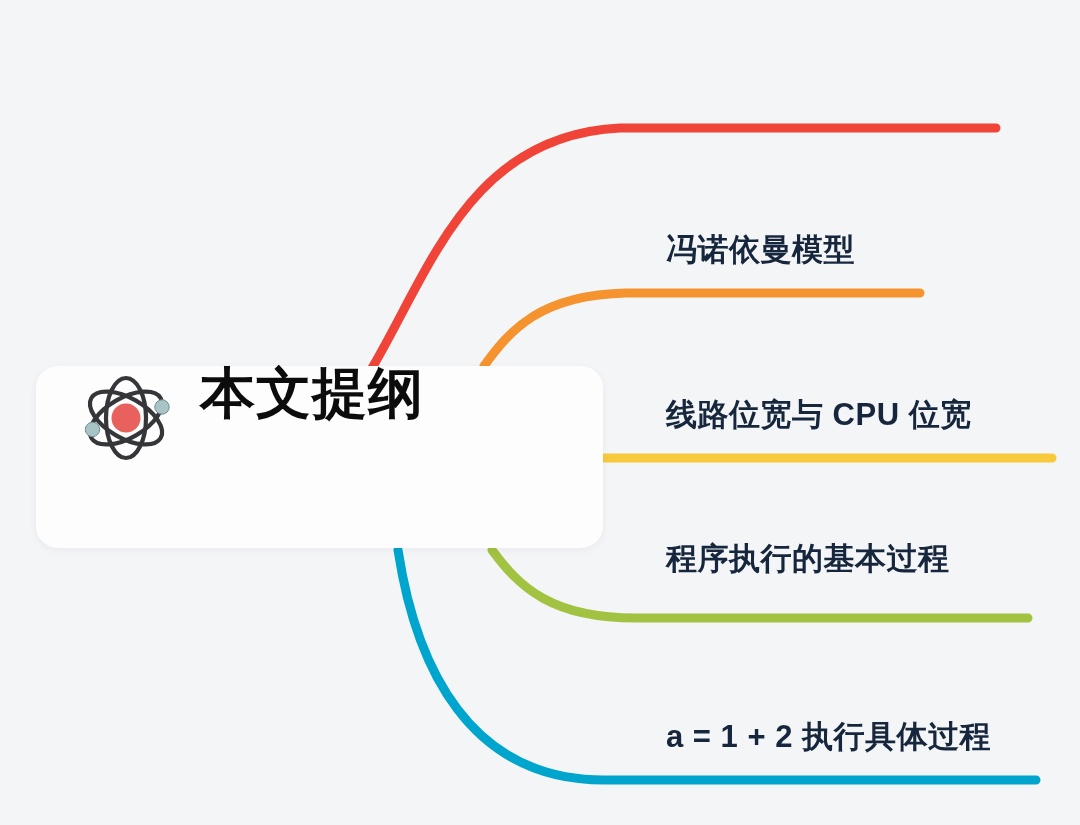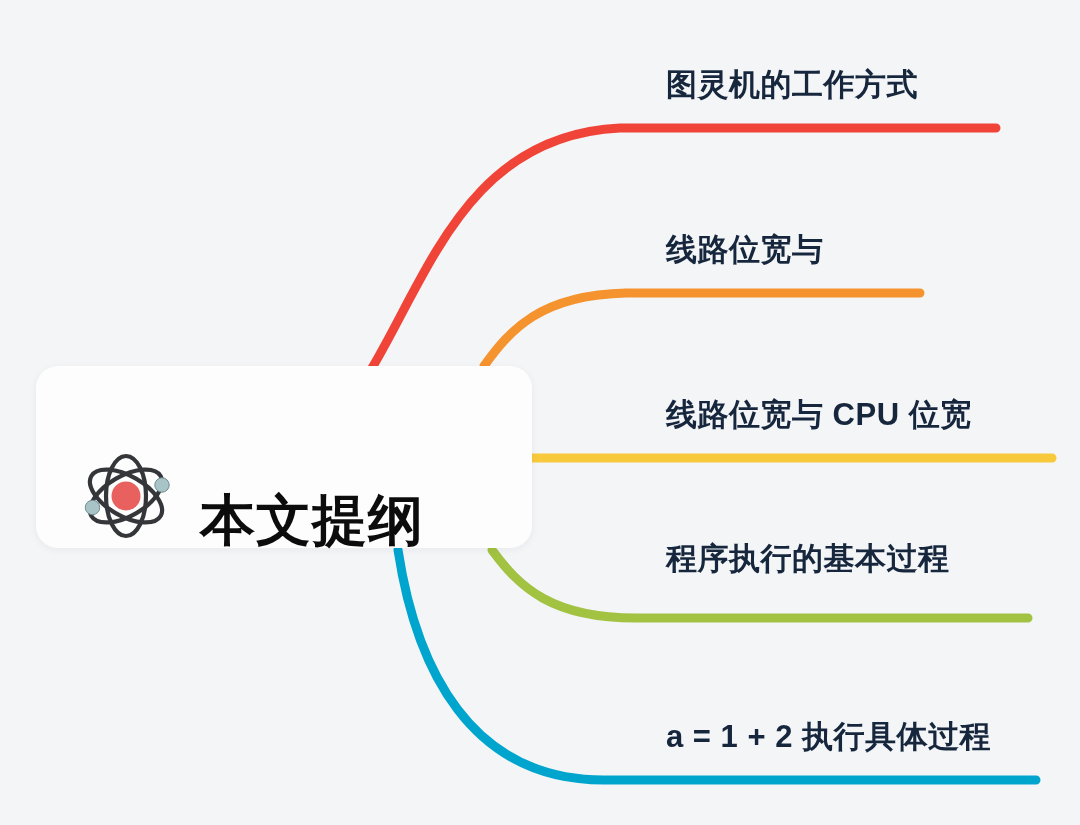--- a/index.html
+++ b/index.html
@@ -15,26 +15,26 @@
     background:#f4f5f7;
   }
   #branch-svg {
     position:absolute; left:0; top:0;
     width:1080px; height:825px;
     pointer-events:none;
   }
   .node-card {
     position:absolute;
     left:36px; top:366px;
-    width:496px; height:182px;
+    width:567px; height:182px;
     background:#fdfdfd;
     border-radius:22px;
     box-shadow:0 2px 9px rgba(30,40,60,0.055);
     display:flex;
-    align-items:flex-end;
+    align-items:flex-start;
     padding-left:38px;
     z-index:4;
   }
   .atom-icon {
     width:104px; height:104px;
     flex:0 0 104px;
     display:block;
   }
   .node-title {
     font-size:55px;
@@ -83,26 +83,23 @@
         <ellipse cx="52" cy="52" rx="20" ry="40" transform="rotate(60 52 52)"></ellipse>
         <ellipse cx="52" cy="52" rx="20" ry="40" transform="rotate(120 52 52)"></ellipse>
       </g>
       <circle cx="52" cy="52" r="14.5" fill="#e8615f"></circle>
       <circle cx="18.5" cy="63.5" r="7.2" fill="#a9c4c6" stroke="#6e8d90" stroke-width="1"></circle>
       <circle cx="88" cy="41" r="7.2" fill="#a9c4c6" stroke="#6e8d90" stroke-width="1"></circle>
     </svg>
     <span class="node-title">本文提纲</span>
   </div>
 
-  <div class="topic" style="left:666px; top:66px;">
-    <span class="topic-label">图灵机的工作方式</span>
-  </div>
 
   <div class="topic" style="left:666px; top:231px;">
-    <span class="topic-label">线路位宽与</span>
+    <span class="topic-label">冯诺依曼模型</span>
   </div>
 
   <div class="topic" style="left:666px; top:396px;text-align:right;">
     <span class="topic-label">线路位宽与 CPU 位宽</span>
   </div>
 
   <div class="topic" style="left:666px; top:540px;">
     <span class="topic-label">程序执行的基本过程</span>
   </div>
 

